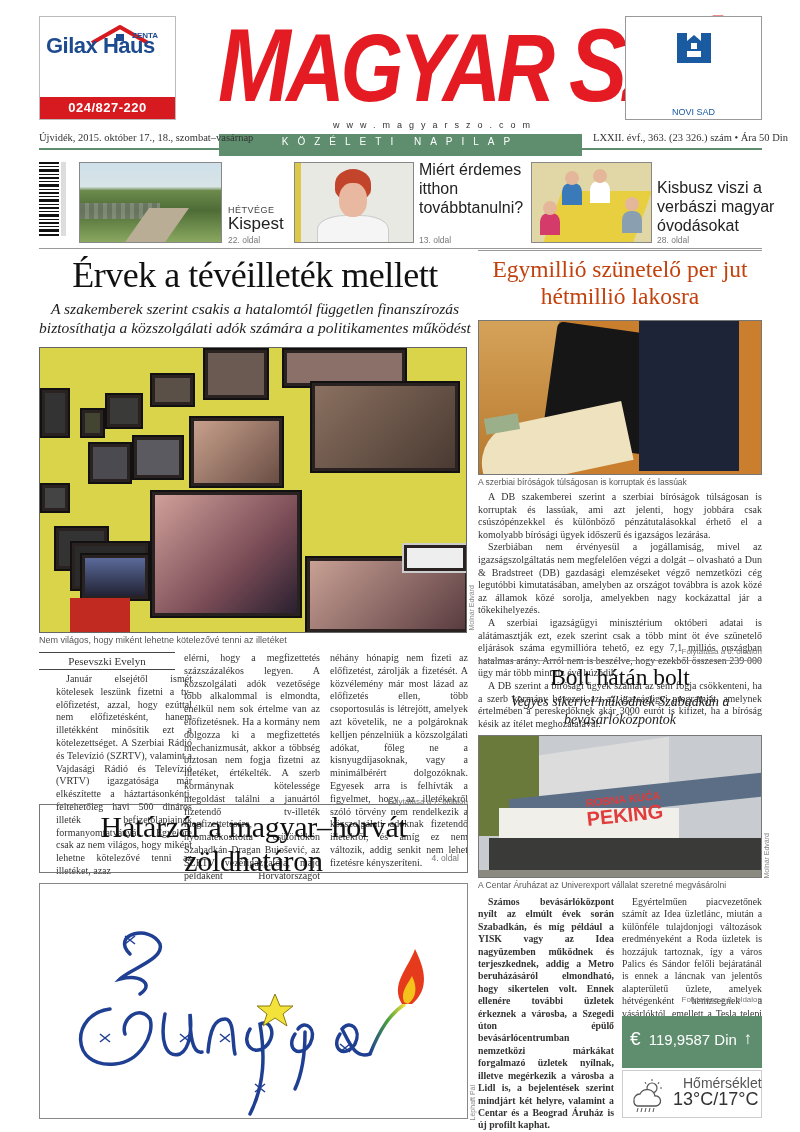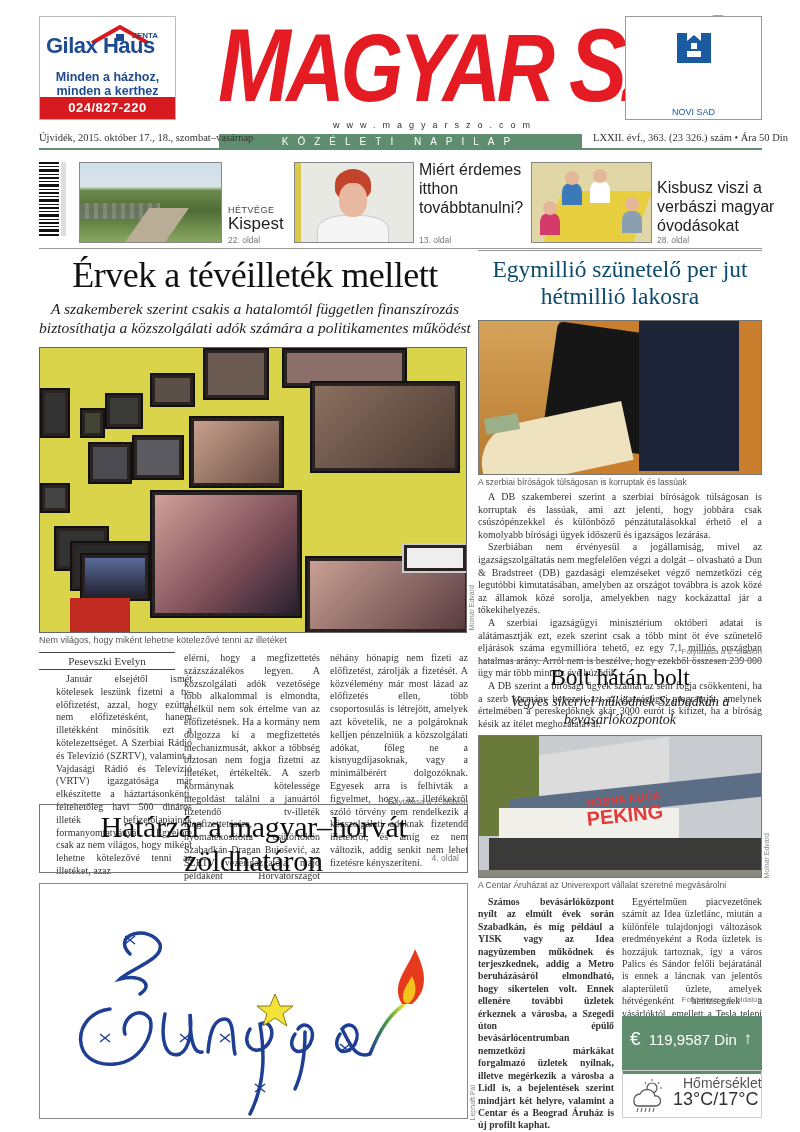--- a/index.html
+++ b/index.html
@@ -12,21 +12,21 @@
   .ad-gilax .brand { position: absolute; left: 6px; top: 16px; font-family: "Liberation Sans", sans-serif; font-weight: bold; font-size: 22px; color: #1e4b8f; letter-spacing: -0.5px; text-align: center; }
   .ad-gilax .brand .haus { color: #1e4b8f; }
   .ad-gilax .zenta { position: absolute; left: 92px; top: 14px; font-family: "Liberation Sans", sans-serif; font-weight: bold; font-size: 8px; color: #1e4b8f; }
   .ad-gilax .roof { position: absolute; left: 50px; top: 8px; width: 60px; height: 20px; }
   .ad-gilax .slogan { position: absolute; left: 0; right: 0; top: 53px; text-align: center; font-family: "Liberation Sans", sans-serif; font-weight: bold; font-size: 12.5px; line-height: 14px; color: #1e4b8f; }
   .ad-gilax .phone { position: absolute; left: 0; right: 0; bottom: 0; height: 22px; background: #d71920; color: #fff; text-align: center; font-family: "Liberation Sans", sans-serif; font-weight: bold; font-size: 13px; line-height: 22px; letter-spacing: 0.5px; }
 
   .logo { left: 218px; top: 10px; width: 366px; height: 110px; font-family: "Liberation Sans", sans-serif; font-weight: bold; font-style: italic; color: #e51b24; font-size: 96px; line-height: 110px; letter-spacing: -5px; transform: scaleX(0.84); transform-origin: left top; white-space: nowrap; }
   .logo .cap { font-size: 104px; }
   .site-url { left: 300px; top: 120px; width: 270px; text-align: center; font-family: "Liberation Sans", sans-serif; font-size: 9px; letter-spacing: 7px; color: #333; }
-  .kozeleti { left: 219px; top: 134px; width: 363px; height: 15px; background: #5e8e6e; color: #fff; text-align: center; font-family: "Liberation Sans", sans-serif; font-size: 10px; letter-spacing: 9px; line-height: 15px; }
+  .kozeleti { left: 219px; top: 134px; width: 363px; height: 22px; background: #5e8e6e; color: #fff; text-align: center; font-family: "Liberation Sans", sans-serif; font-size: 10px; letter-spacing: 9px; line-height: 15px; }
 
   .ad-ddor { left: 625px; top: 16px; width: 137px; height: 104px; border: 1px solid #999; background: #fff; text-align: center; }
   .ad-ddor .icon { position: absolute; left: 47px; top: 10px; }
   .ad-ddor .name { position: absolute; left: 0; right: 0; top: 55px; font-family: "Liberation Sans", sans-serif; font-weight: bold; font-size: 26px; letter-spacing: 1px; color: #1a2c5c; }
   .ad-ddor .city { position: absolute; left: 0; right: 0; top: 90px; font-family: "Liberation Sans", sans-serif; font-size: 9px; color: #1a5aa0; }
 
   .dateline { left: 39px; top: 132px; font-size: 10.5px; color: #333; }
   .issue { left: 593px; top: 132px; font-size: 10.5px; color: #333; }
   .rule-green { left: 39px; top: 148px; width: 723px; height: 2px; background: #5e8e6e; }
 
@@ -72,38 +72,38 @@
   .col { font-size: 10px; line-height: 12.8px; color: #333; text-align: justify; hyphens: auto; }
   .col p { text-indent: 10px; }
   .lead-c1 { left: 56px; top: 673px; width: 136px; }
   .lead-c2 { left: 184px; top: 652px; width: 136px; }
   .lead-c3 { left: 330px; top: 652px; width: 138px; }
   .cont { font-family: "Liberation Sans", sans-serif; font-size: 8px; color: #777; text-align: right; }
   .lead-cont { left: 330px; top: 797px; width: 138px; }
 
   
   .r1-topline { left: 478px; top: 250px; width: 284px; height: 1px; background: #999; }
-  .r1-head { left: 478px; top: 256px; width: 284px; text-align: center; font-size: 23.5px; line-height: 27px; color: #0c4a6e; }
+  .r1-head { left: 478px; top: 256px; width: 284px; text-align: center; font-size: 23.5px; line-height: 27px; color: #c2410c; }
   .r1-img { left: 478px; top: 320px; width: 284px; height: 155px; background: #c97f2e; overflow: hidden; border: 1px solid #777; }
   .r1-caption { left: 478px; top: 477px; font-family: "Liberation Sans", sans-serif; font-size: 8.5px; color: #555; }
   .r1-body { left: 478px; top: 491px; width: 284px; font-size: 10px; line-height: 12.6px; }
   .r1-cont { left: 478px; top: 647px; width: 284px; }
   .r2-topline { left: 478px; top: 660px; width: 284px; height: 1px; background: #999; }
   .r2-head { left: 478px; top: 664px; width: 284px; text-align: center; font-size: 23.5px; color: #111; }
   .r2-deck { left: 478px; top: 693px; width: 284px; text-align: center; font-style: italic; font-size: 14px; line-height: 18px; color: #222; }
   .r2-img { left: 478px; top: 735px; width: 284px; height: 143px; background: #c8ccd0; overflow: hidden; border: 1px solid #777; }
   .r2-credit { left: 763px; top: 833px; }
   .r2-caption { left: 478px; top: 880px; font-family: "Liberation Sans", sans-serif; font-size: 8.5px; color: #555; }
   .r2-c1 { left: 478px; top: 896px; width: 136px; font-size: 9.8px; line-height: 12.4px; }
   .r2-c1 .lede { font-weight: bold; text-indent: 10px; }
   .r2-c2 { left: 622px; top: 896px; width: 140px; font-size: 9.8px; line-height: 12.4px; }
   .r2-cont { left: 622px; top: 995px; width: 140px; }
 
   
-  .fx { left: 622px; top: 1016px; width: 140px; height: 58px; background: #5e8e6e; color: #fff; font-family: "Liberation Sans", sans-serif; font-size: 15px; line-height: 46px; padding-left: 8px; }
+  .fx { left: 622px; top: 1016px; width: 140px; height: 52px; background: #5e8e6e; color: #fff; font-family: "Liberation Sans", sans-serif; font-size: 15px; line-height: 46px; padding-left: 8px; }
   .fx .arrow { position: absolute; right: 10px; top: 0; font-size: 17px; }
   .weather { left: 622px; top: 1070px; width: 140px; height: 48px; border: 1px solid #ccc; }
   .weather .label { position: absolute; left: 60px; top: 4px; font-family: "Liberation Sans", sans-serif; font-size: 14px; color: #555; }
   .weather .temp { position: absolute; left: 50px; top: 18px; font-family: "Liberation Sans", sans-serif; font-size: 18px; color: #333; }
   .weather .icon { position: absolute; left: 6px; top: 8px; }
 
   
   .hz-box { left: 39px; top: 804px; width: 429px; height: 69px; border: 1px solid #777; }
   .hz-head { left: 39px; top: 810px; width: 429px; text-align: center; font-size: 30px; color: #111; letter-spacing: -0.3px; font-family: Liberation Serif, serif; }
   .hz-page { left: 39px; top: 853px; width: 420px; text-align: right; font-family: "Liberation Sans", sans-serif; font-size: 8.5px; color: #777; }
@@ -117,24 +117,20 @@
 
 <div class="abs ad-gilax">
   <svg class="roof" viewBox="0 0 60 20">
     <polyline points="2,18 30,2 58,18" fill="none" stroke="#d71920" stroke-width="4"></polyline>
     <rect x="26" y="9" width="8" height="7" fill="#1e4b8f"></rect>
   </svg>
   <span class="zenta">ZENTA</span>
   <div class="brand">
     <span>Gilax</span>
     <span class="haus">Haus</span>
-  </div>
-  <div class="slogan">
-    <div>Minden a házhoz,</div>
-    <div>minden a kerthez</div>
   </div>
   <div class="phone">024/827-220</div>
 </div>
 
 <div class="abs logo">
   <span class="cap">M</span><span>AGYAR </span><span class="cap">S</span><span>ZÓ</span>
 </div>
 <div class="abs site-url">www.magyarszo.com</div>
 <div class="abs kozeleti">KÖZÉLETI NAPILAP</div>
 

